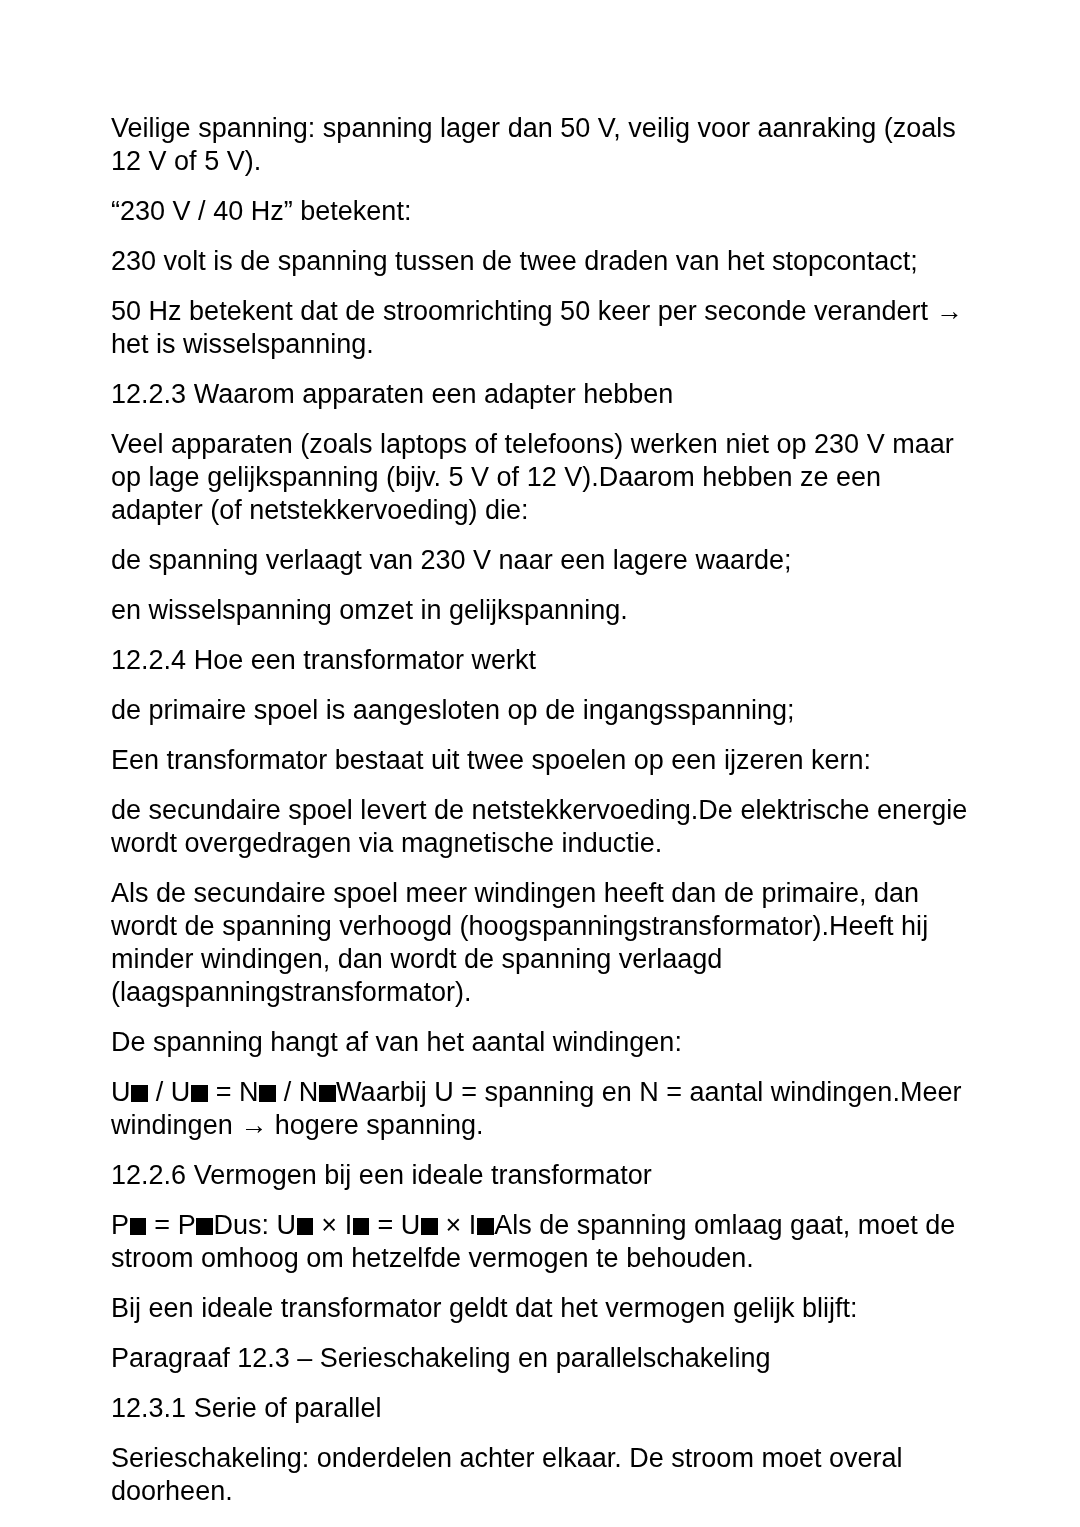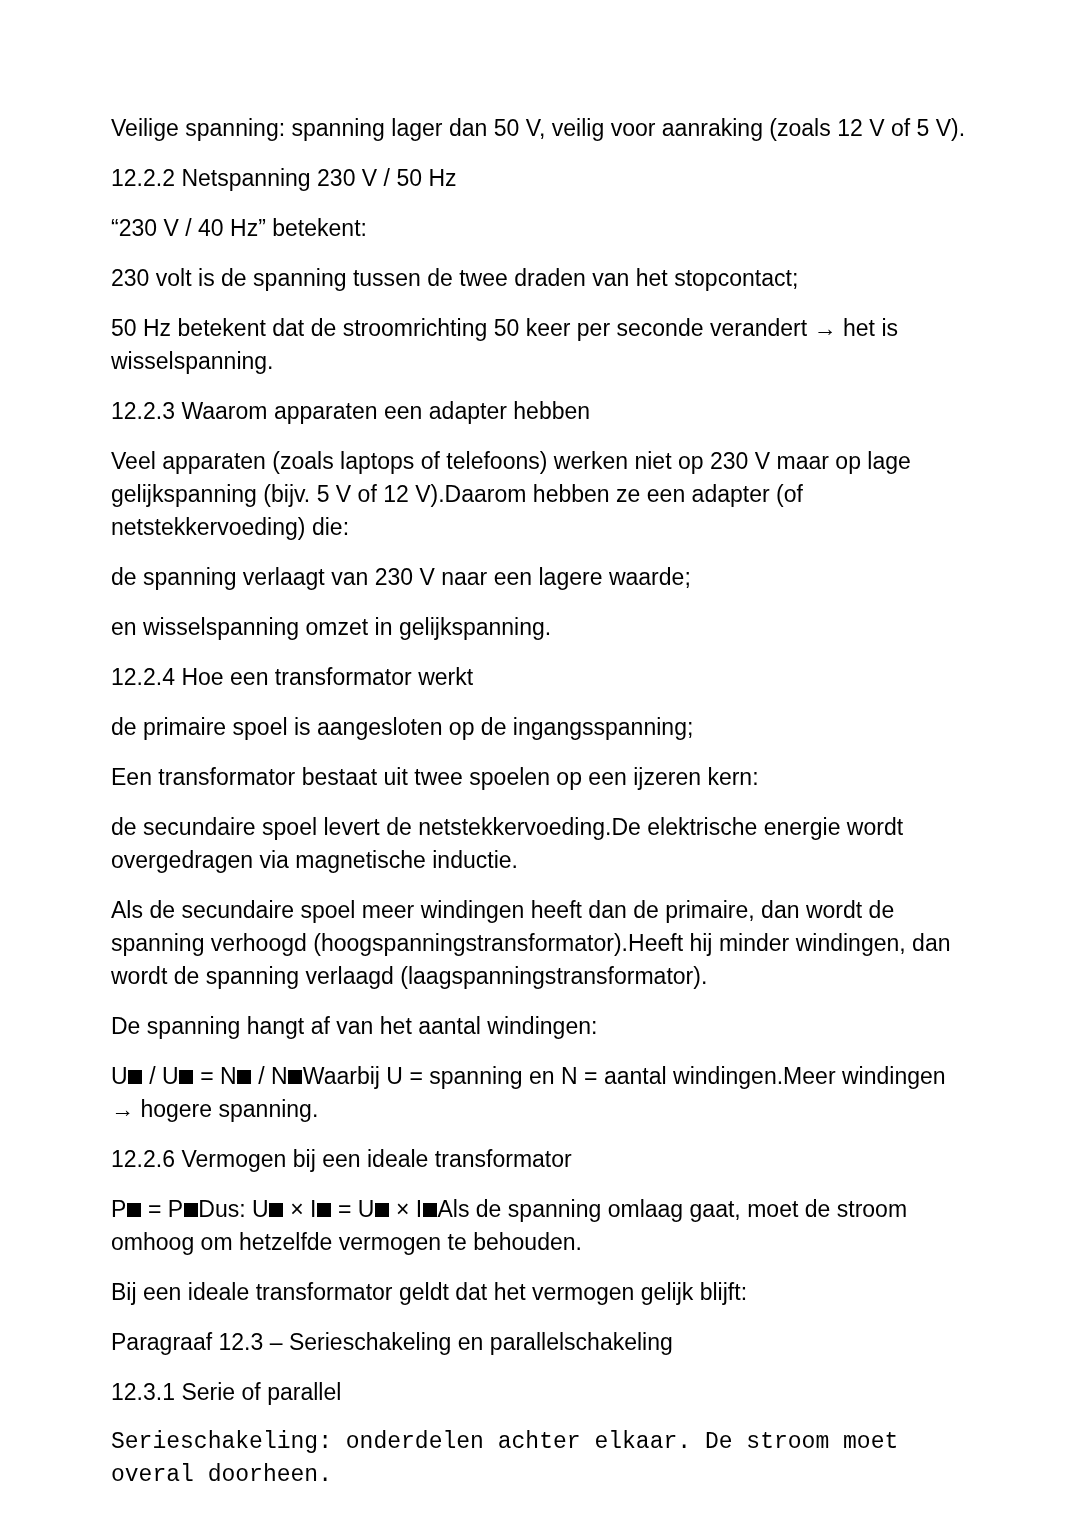--- a/index.html
+++ b/index.html
@@ -20,52 +20,50 @@
     width: 1080px;
     min-height: 1527px;
     background: #ffffff;
     box-sizing: border-box;
     padding: 112px 112px 120px 111px;
   }
   .doc-body {
     width: 858px;
   }
   .para {
-    font-size: 23px;
+    font-size: 27px;
     line-height: 33px;
     margin: 0 0 17px 0;
     text-align: left;
     word-spacing: 0px;
     letter-spacing: 0.01px;
     color: #000000;
     font-weight: 400;
   }
   .para:last-child {
     margin-bottom: 0;
-    font-family: Liberation Mono, monospace;
   }
   
   .tofu {
     display: inline-block;
     width: 0.62em;
     height: 0.62em;
     background: #000000;
     vertical-align: -0.02em;
     margin: 0 0.02em;
   }
 </style>
 </head>
 <body>
 
 <div class="page">
   <div class="doc-body">
 
     <p class="para">Veilige spanning: spanning lager dan 50 V, veilig voor aanraking (zoals 12 V of 5 V).</p>
 
-    <p class="para">12.2.2 Netspanning 230 V / 50 Hz</p>
 
     <p class="para">“230 V / 40 Hz” betekent:</p>
 
     <p class="para">230 volt is de spanning tussen de twee draden van het stopcontact;</p>
 
     <p class="para">50 Hz betekent dat de stroomrichting 50 keer per seconde verandert → het is wisselspanning.</p>
 
     <p class="para">12.2.3 Waarom apparaten een adapter hebben</p>
 
     <p class="para">Veel apparaten (zoals laptops of telefoons) werken niet op 230 V maar op lage gelijkspanning (bijv. 5 V of 12 V).Daarom hebben ze een adapter (of netstekkervoeding) die:</p>

